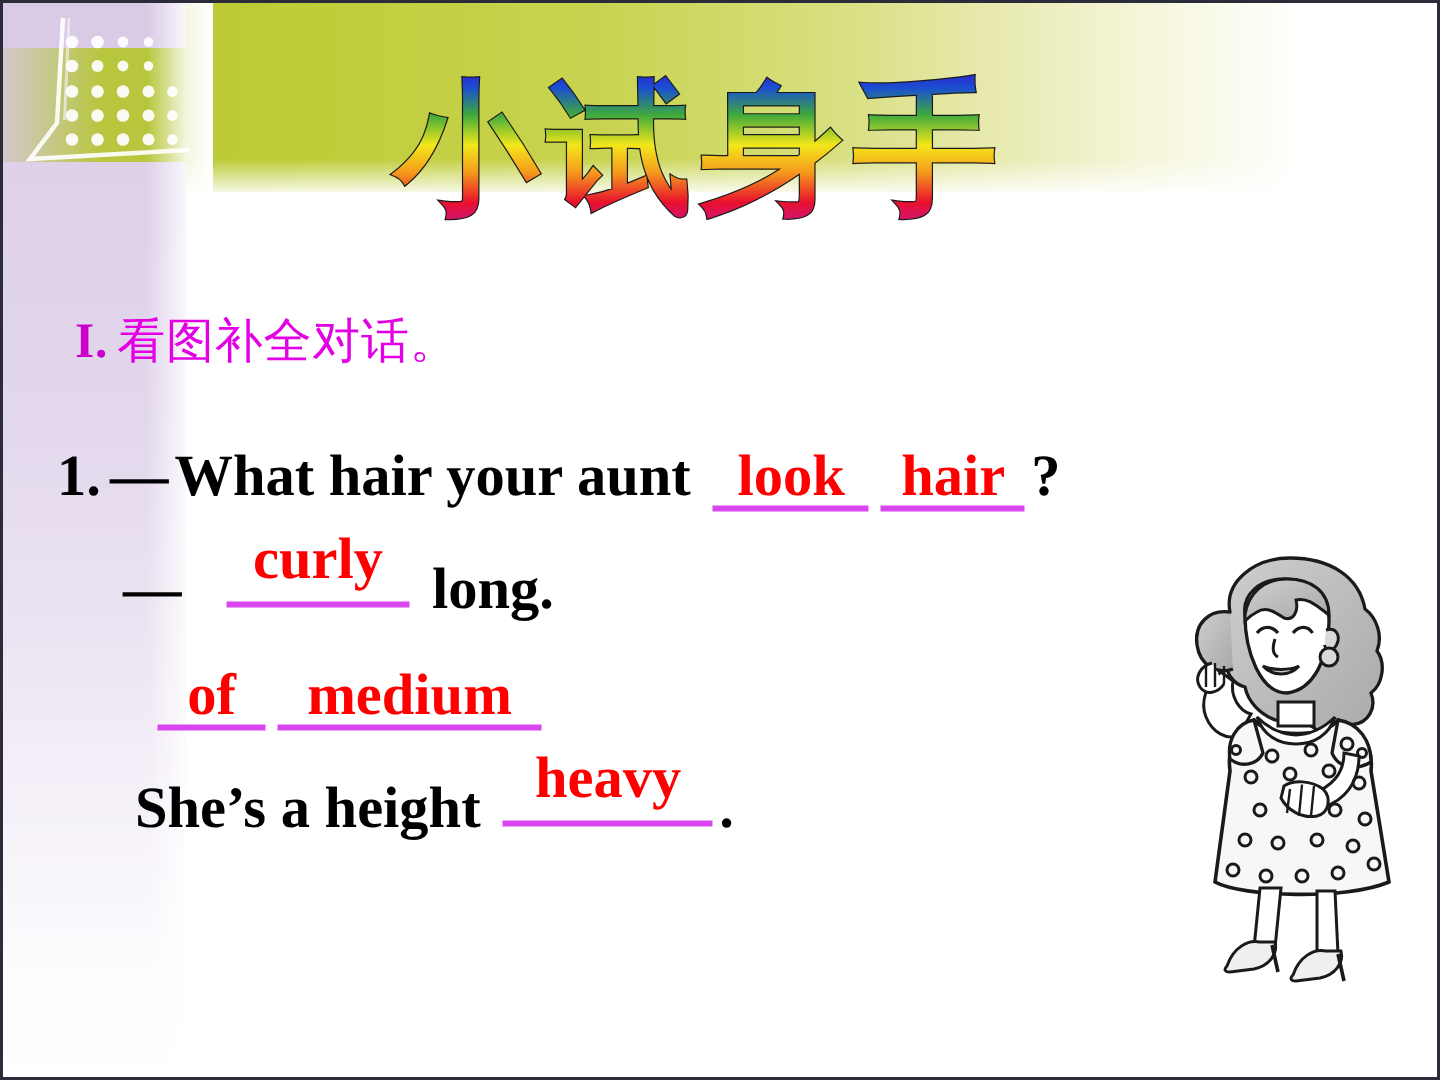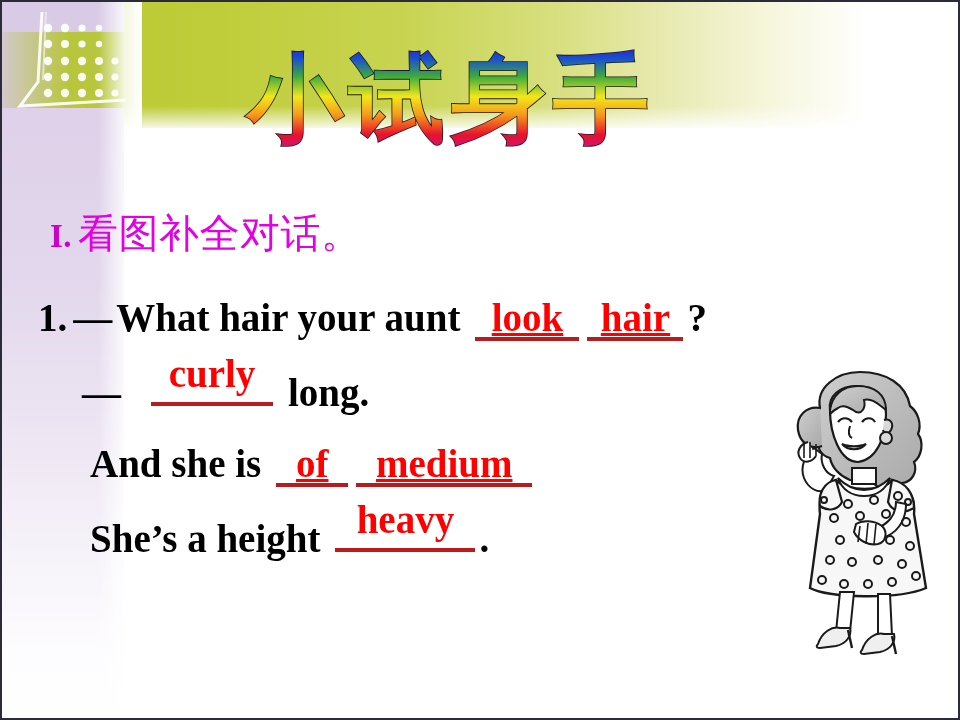--- a/index.html
+++ b/index.html
@@ -113,21 +113,21 @@
     left: 0;
     top: 0;
     width: 122px;
     height: 32px;
     background: #d9cbe6;
   }
 
   
   .title {
     position: absolute;
-    left: 234px;
+    left: 250px;
     top: 42px;
     width: 430px;
     height: 110px;
   }
   .title svg { display: block; }
 
   
   .section-head {
     position: absolute;
     left: 48px;
@@ -141,21 +141,21 @@
   }
   .section-head .roman {
     color: #cc00cc;
     font-weight: bold;
     margin-right: 6px;
   }
   .section-head .cn {
     color: #e400e4;
     font-family: "DejaVu Sans", sans-serif;
     font-weight: normal;
-    font-size: 40px;
+    font-size: 32px;
   }
 
   
   .lines {
     position: absolute;
     left: 36px;
     top: 296px;
     width: 790px;
   }
   .qline {
@@ -177,28 +177,27 @@
   .num { margin-right: 6px; }
   .dash { margin-right: 4px; }
   .txt { }
   .sp { display: inline-block; width: 11px; }
 
   
   .blank {
     position: relative;
     display: inline-block;
     text-align: center;
-    border-bottom: 4px solid #b91c1c;
+    border-bottom: 4px solid #d946ef;
     color: #ff0000;
     font-weight: bold;
     font-family: "Liberation Serif", serif;
     vertical-align: baseline;
     margin: 0 4px;
     line-height: 1.0;
-    text-decoration: underline;
   }
   
   .blank.raised {
     color: transparent;
   }
   .blank.raised .raised-word {
     position: absolute;
     left: 0;
     right: 0;
     bottom: 9px;
@@ -310,21 +309,20 @@
       <span class="sp"></span>
       <span class="sp"></span>
       <span class="blank raised w-curly">
         <span class="raised-word">curly</span>
       </span>
       <span class="sp"></span>
       <span class="txt">long.</span>
     </div>
 
     <div class="qline l3">
-      <span class="txt">And she is</span>
       <span class="sp"></span>
       <span class="blank w-of">of</span>
       <span class="blank w-medium">medium</span>
       <span class="sp"></span>
     </div>
 
     <div class="qline l4">
       <span class="txt">She’s a height</span>
       <span class="sp"></span>
       <span class="blank raised w-heavy">

